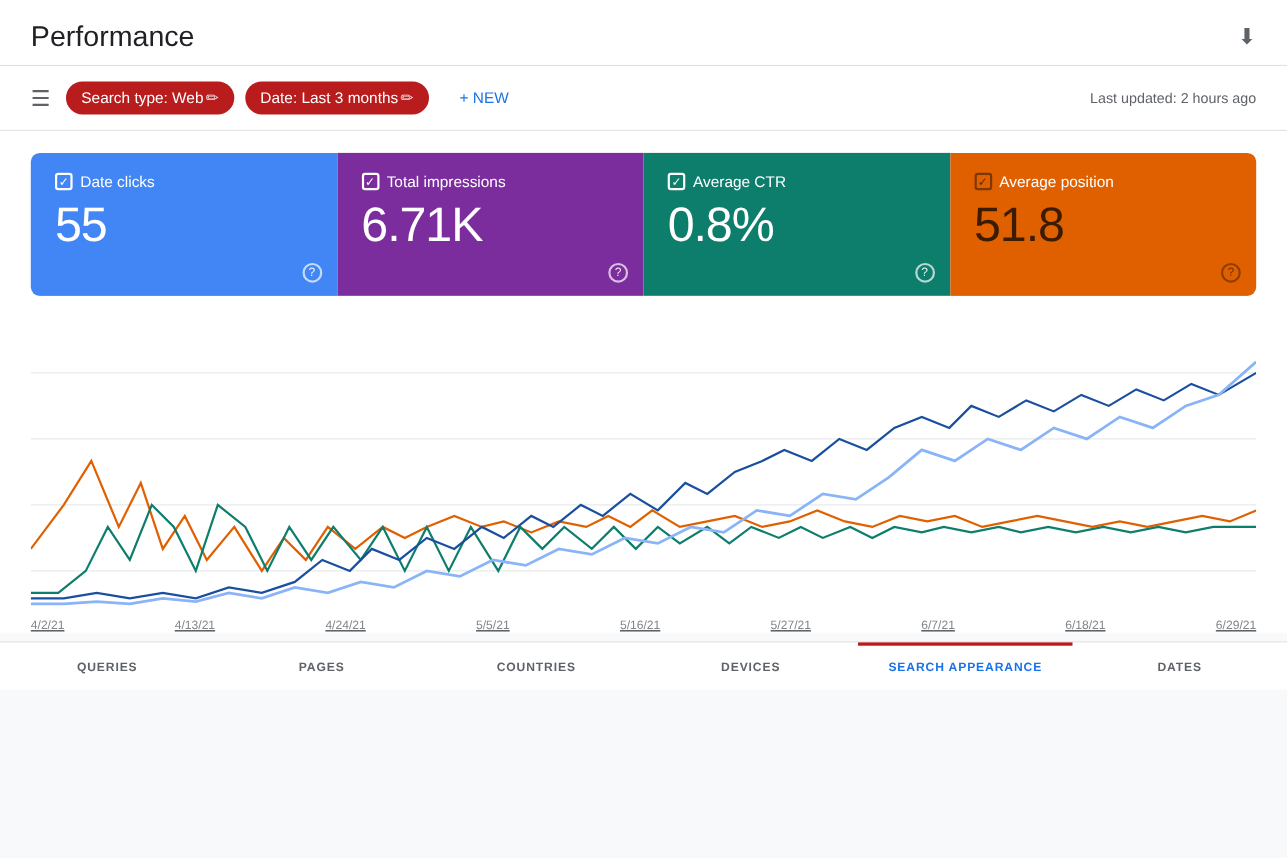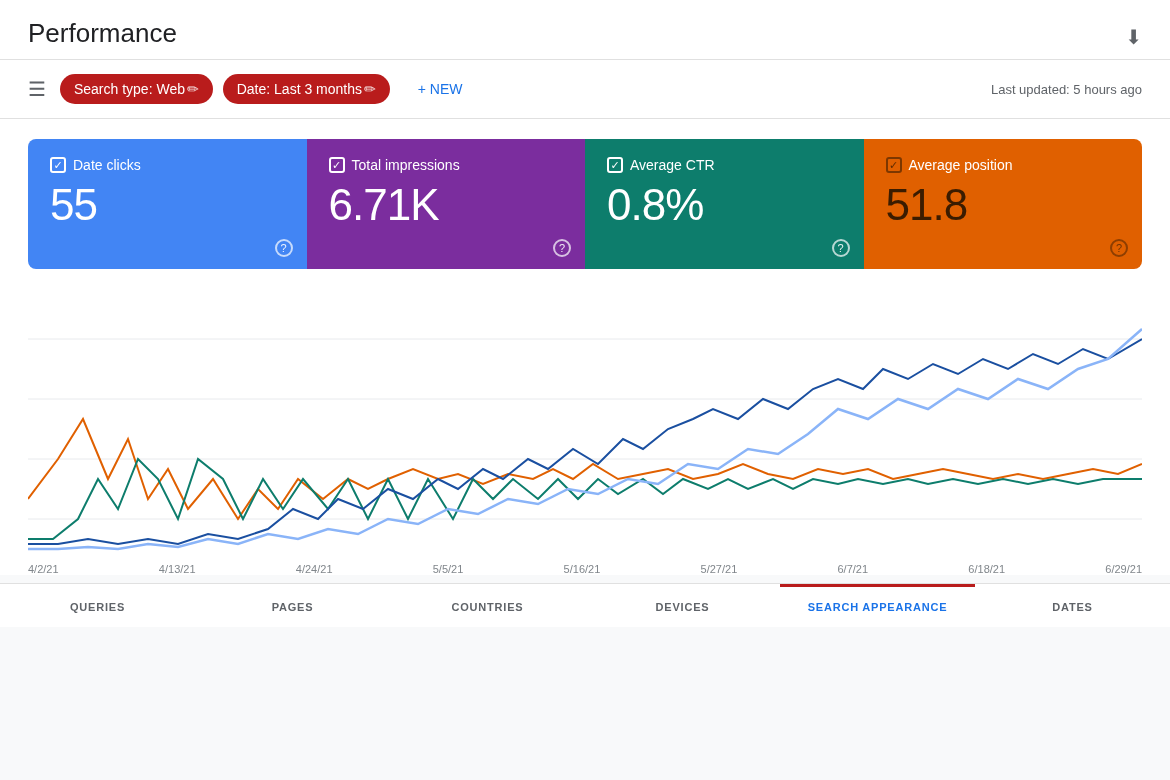--- a/index.html
+++ b/index.html
@@ -7,21 +7,21 @@
       font-family: 'Google Sans', Arial, sans-serif;
       background: #f8f9fa;
       width: 1170px;
       min-height: 780px;
       overflow: hidden;
       color: #202124;
     }
 
     .header {
       display: flex;
-      align-items: flex-end;
+      align-items: center;
       justify-content: space-between;
       padding: 18px 28px 10px 28px;
       background: #fff;
       border-bottom: 1px solid #e0e0e0;
     }
 
     .header-title {
       font-size: 26px;
       font-weight: 400;
       color: #202124;
@@ -161,20 +161,21 @@
 
     .metric-card.orange .metric-help {
       border-color: rgba(59,28,0,0.5);
       color: rgba(59,28,0,0.7);
     }
 
     .chart-area {
       background: #fff;
       padding: 10px 28px 0 28px;
       position: relative;
+      text-decoration: underline;
     }
 
     .chart-svg {
       width: 100%;
       height: 280px;
       display: block;
     }
 
     .chart-labels {
       display: flex;
@@ -222,21 +223,21 @@
   <span class="filter-icon">☰</span>
   <button class="chip">
     <span>Search type: Web</span>
     <span class="edit-icon">✏</span>
   </button>
   <button class="chip">
     <span>Date: Last 3 months</span>
     <span class="edit-icon">✏</span>
   </button>
   <button class="new-btn">+ NEW</button>
-  <span class="last-updated">Last updated: 5 hours ago</span>
+  <span class="last-updated">Last updated: 2 hours ago</span>
 </div>
 
 <div class="metrics-row">
   <div class="metric-card blue">
     <div class="metric-label">
       <span class="metric-checkbox">✓</span>
       <span>Date clicks</span>
     </div>
     <div class="metric-value">55</div>
     <div class="metric-help">?</div>

